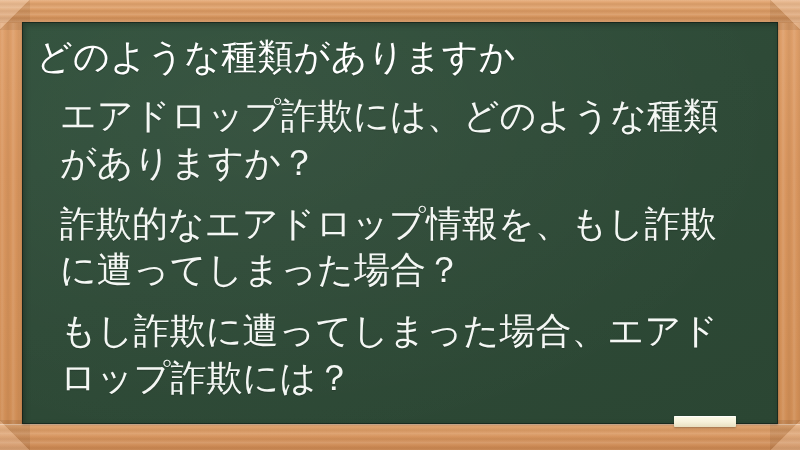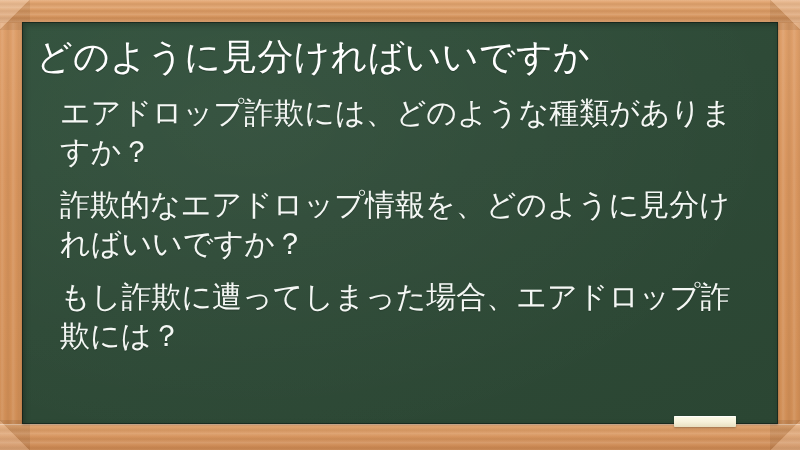--- a/index.html
+++ b/index.html
@@ -110,21 +110,21 @@
   }
 
   .q-list {
     margin: 14px 0 0 0;
     padding: 0;
     list-style: none;
     max-width: 700px;
   }
   .q-item {
     color: #f4f7f4;
-    font-size: 30px;
+    font-size: 36px;
     font-weight: 400;
     line-height: 1.30;
     margin: 0 0 14px 0;
     padding-left: 24px;
     text-shadow: 0 1px 1px rgba(0,0,0,0.20);
   }
   .q-item:last-child { margin-bottom: 0; }
 
   
   .chalk {
@@ -147,25 +147,25 @@
   <div class="rail-top"></div>
   <div class="rail-bottom"></div>
   <div class="miter tl"></div>
   <div class="miter tr"></div>
   <div class="miter bl"></div>
   <div class="miter br"></div>
 
   <div class="board">
     <div class="board-inner">
 
-      <h1 class="board-title">どのように見分ければいいですか</h1>
+      <h1 class="board-title">どのような種類がありますか</h1>
 
       <ul class="q-list">
         <li class="q-item">エアドロップ詐欺には、どのような種類がありますか？</li>
-        <li class="q-item">詐欺的なエアドロップ情報を、どのように見分ければいいですか？</li>
+        <li class="q-item">詐欺的なエアドロップ情報を、もし詐欺に遭ってしまった場合？</li>
         <li class="q-item">もし詐欺に遭ってしまった場合、エアドロップ詐欺には？</li>
       </ul>
 
     </div>
   </div>
 
   <div class="chalk"></div>
 
 </div>
 

